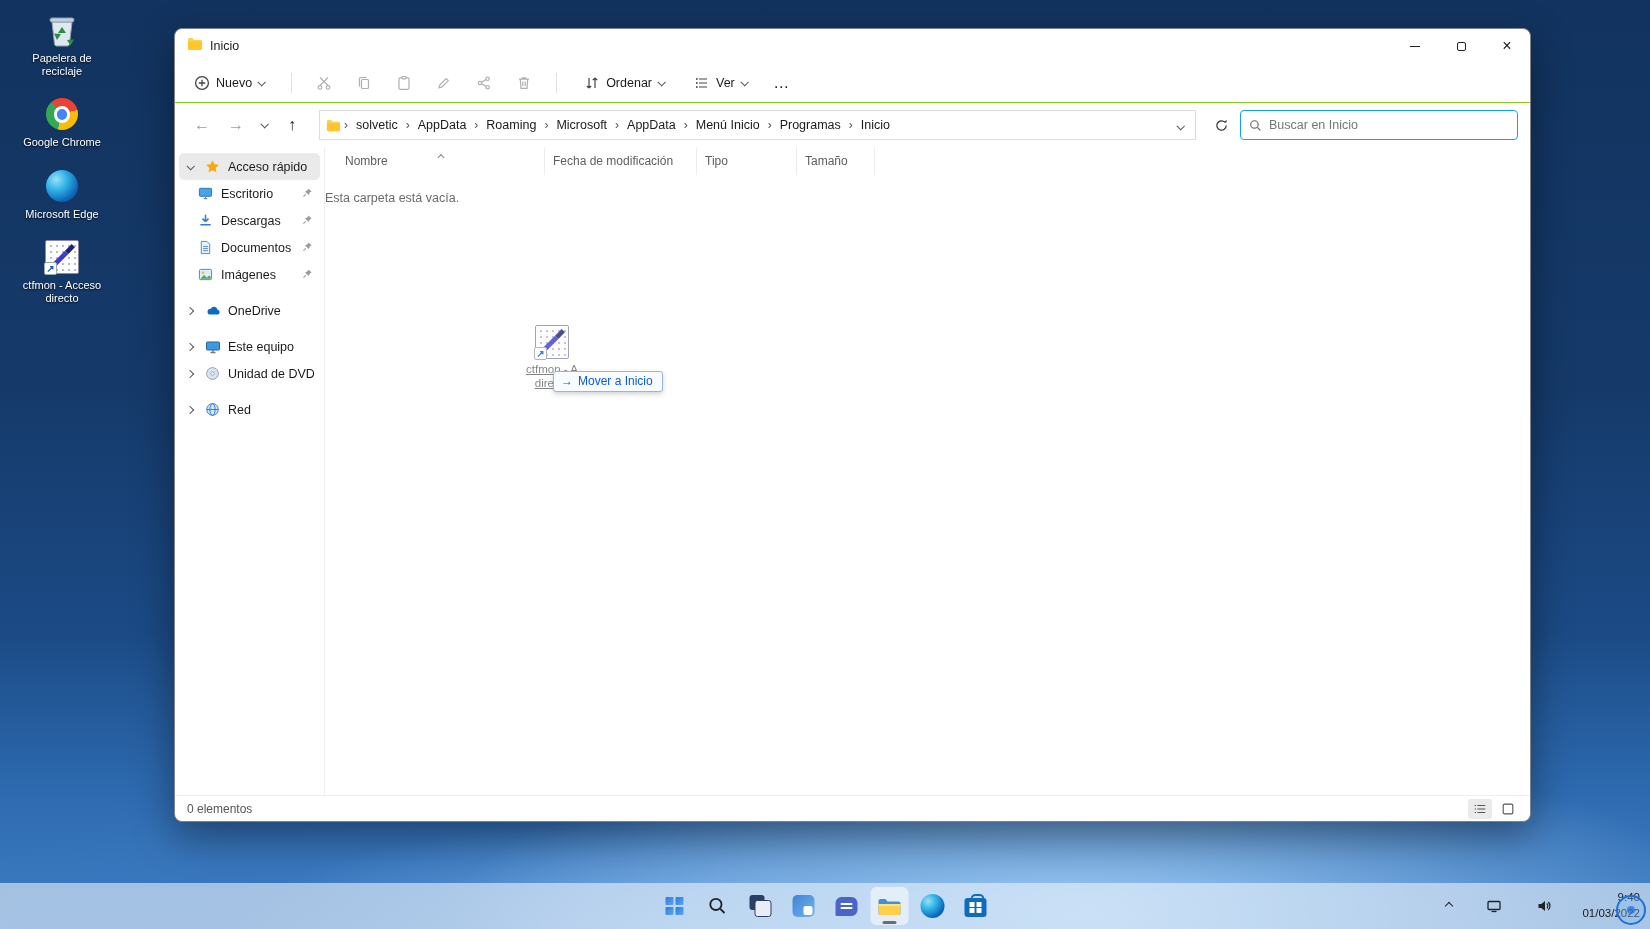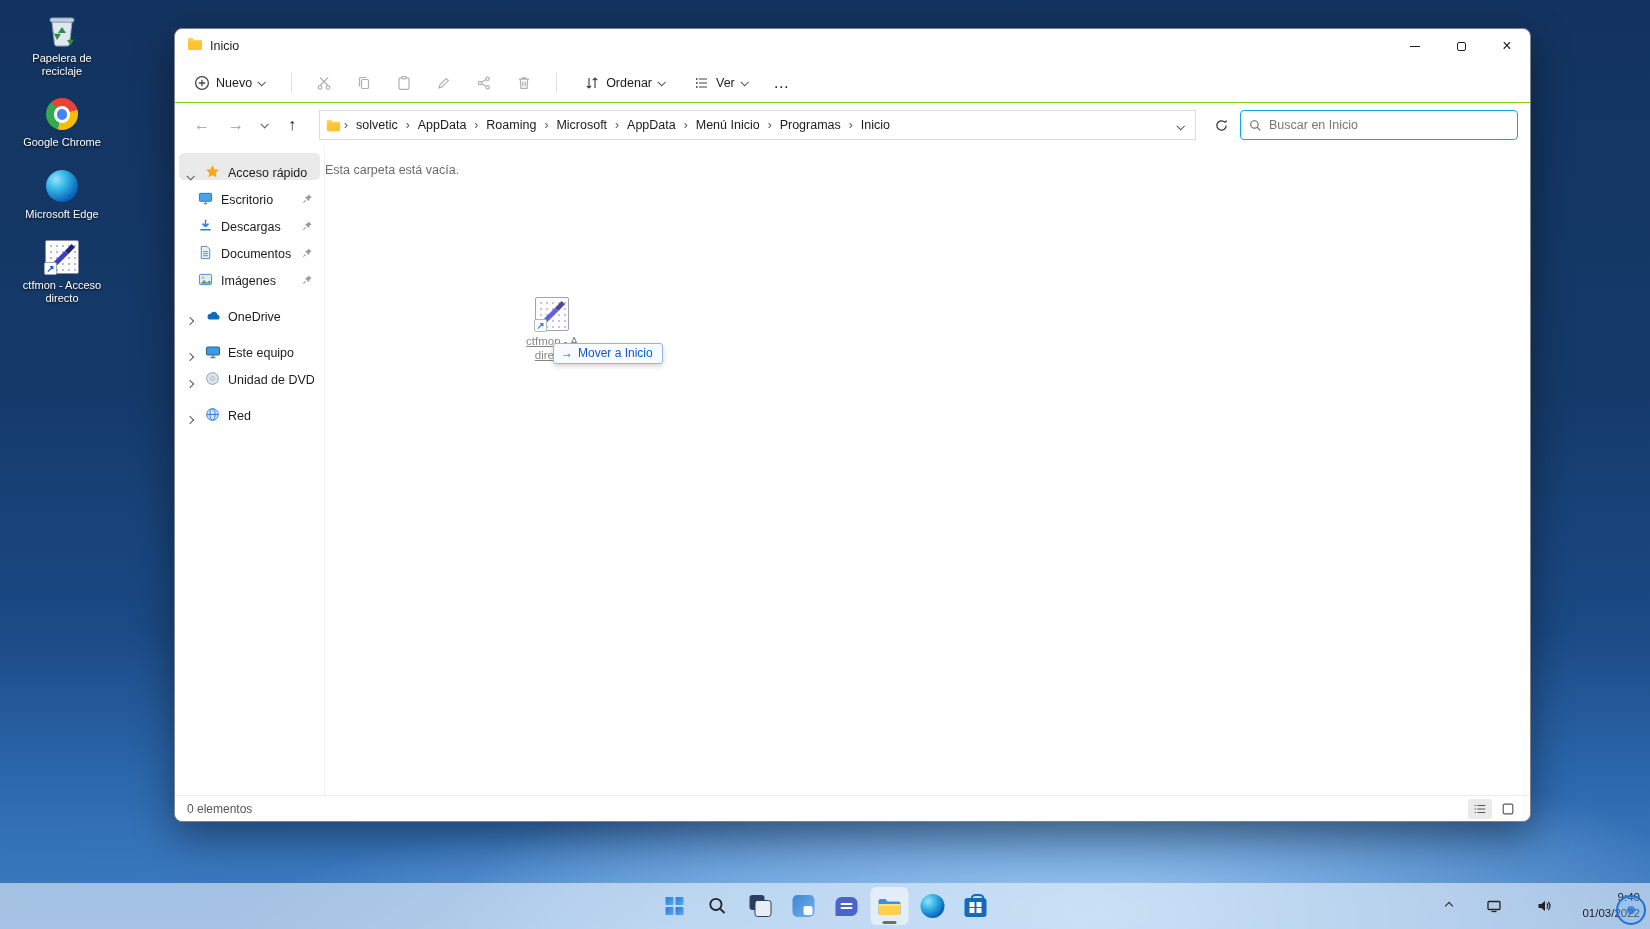--- a/index.html
+++ b/index.html
@@ -65,21 +65,21 @@
   .crumb-sep::before { content:"›"; }
   .crumb-caret { margin-left:auto; padding:0 6px; }
   .search-box { width:278px; height:30px; border:1px solid #0ea5e9; border-radius:4px; background:#fff; display:flex; align-items:center; padding:0 8px; gap:7px; }
   .search-box input { border:none; outline:none; flex:1; font-size:12.5px; color:#1b1b1b; font-family:inherit; background:transparent; }
   .search-box input::placeholder { color:#767676; }
 
   .body { flex:1; display:flex; min-height:0; }
 
   
   .sidebar { width:150px; flex:0 0 auto; padding:6px 4px 6px 4px; border-right:1px solid #efefef; overflow:hidden; }
-  .side-row { height:27px; display:flex; align-items:flex-end; gap:7px; padding:0 6px 0 4px; border-radius:5px; font-size:12.5px; color:#1b1b1b; }
+  .side-row { height:27px; display:flex; align-items:center; gap:7px; padding:0 6px 0 4px; border-radius:5px; font-size:12.5px; color:#1b1b1b; }
   .side-row.selected { background:#eaeaea; }
   .side-row .s-chev { width:14px; display:flex; justify-content:center; flex:0 0 auto; }
   .side-row .s-ic { width:17px; height:17px; flex:0 0 auto; display:flex; align-items:center; justify-content:center; }
   .side-row .s-lbl { flex:1; white-space:nowrap; overflow:hidden; }
   .side-row .s-pin { width:12px; flex:0 0 auto; opacity:.75; }
   .side-group-gap { height:9px; }
   .indent { margin-left:14px; }
 
   
   .content { flex:1; display:flex; flex-direction:column; min-width:0; position:relative; }
@@ -455,20 +455,35 @@
                 <circle cx="8" cy="8" r="6.2" fill="#cfe6f8" stroke="#2f7cd6"></circle>
                 <ellipse cx="8" cy="8" rx="2.8" ry="6.2" fill="none" stroke="#2f7cd6"></ellipse>
                 <path d="M1.8 8h12.4" stroke="#2f7cd6"></path>
               </svg>
           </span>
           <span class="s-lbl">Red</span>
         </div>
       </div>
 
       <div class="content">
+        <div class="col-headers">
+          <div class="col-h name">
+            <span class="sort-caret"><span class="chev up"></span></span>
+            <span>Nombre</span>
+          </div>
+          <div class="col-h date">
+              <span>Fecha de modificación</span>
+            </div>
+          <div class="col-h type">
+              <span>Tipo</span>
+            </div>
+          <div class="col-h size">
+              <span>Tamaño</span>
+            </div>
+        </div>
 
         <div class="files">
           <div class="empty-msg">Esta carpeta está vacía.</div>
 
           <div class="drag-ghost">
             <span class="ctf-icon" style="display:block">
               <svg viewBox="0 0 34 34">
                   <path d="M6 28 L22 12" stroke="#3b3bd0" stroke-width="5"></path>
                   <path d="M22 12 l7 -7" stroke="#20207a" stroke-width="5"></path>
                   <path d="M6 28 l-3 4" stroke="#707070" stroke-width="3"></path>

